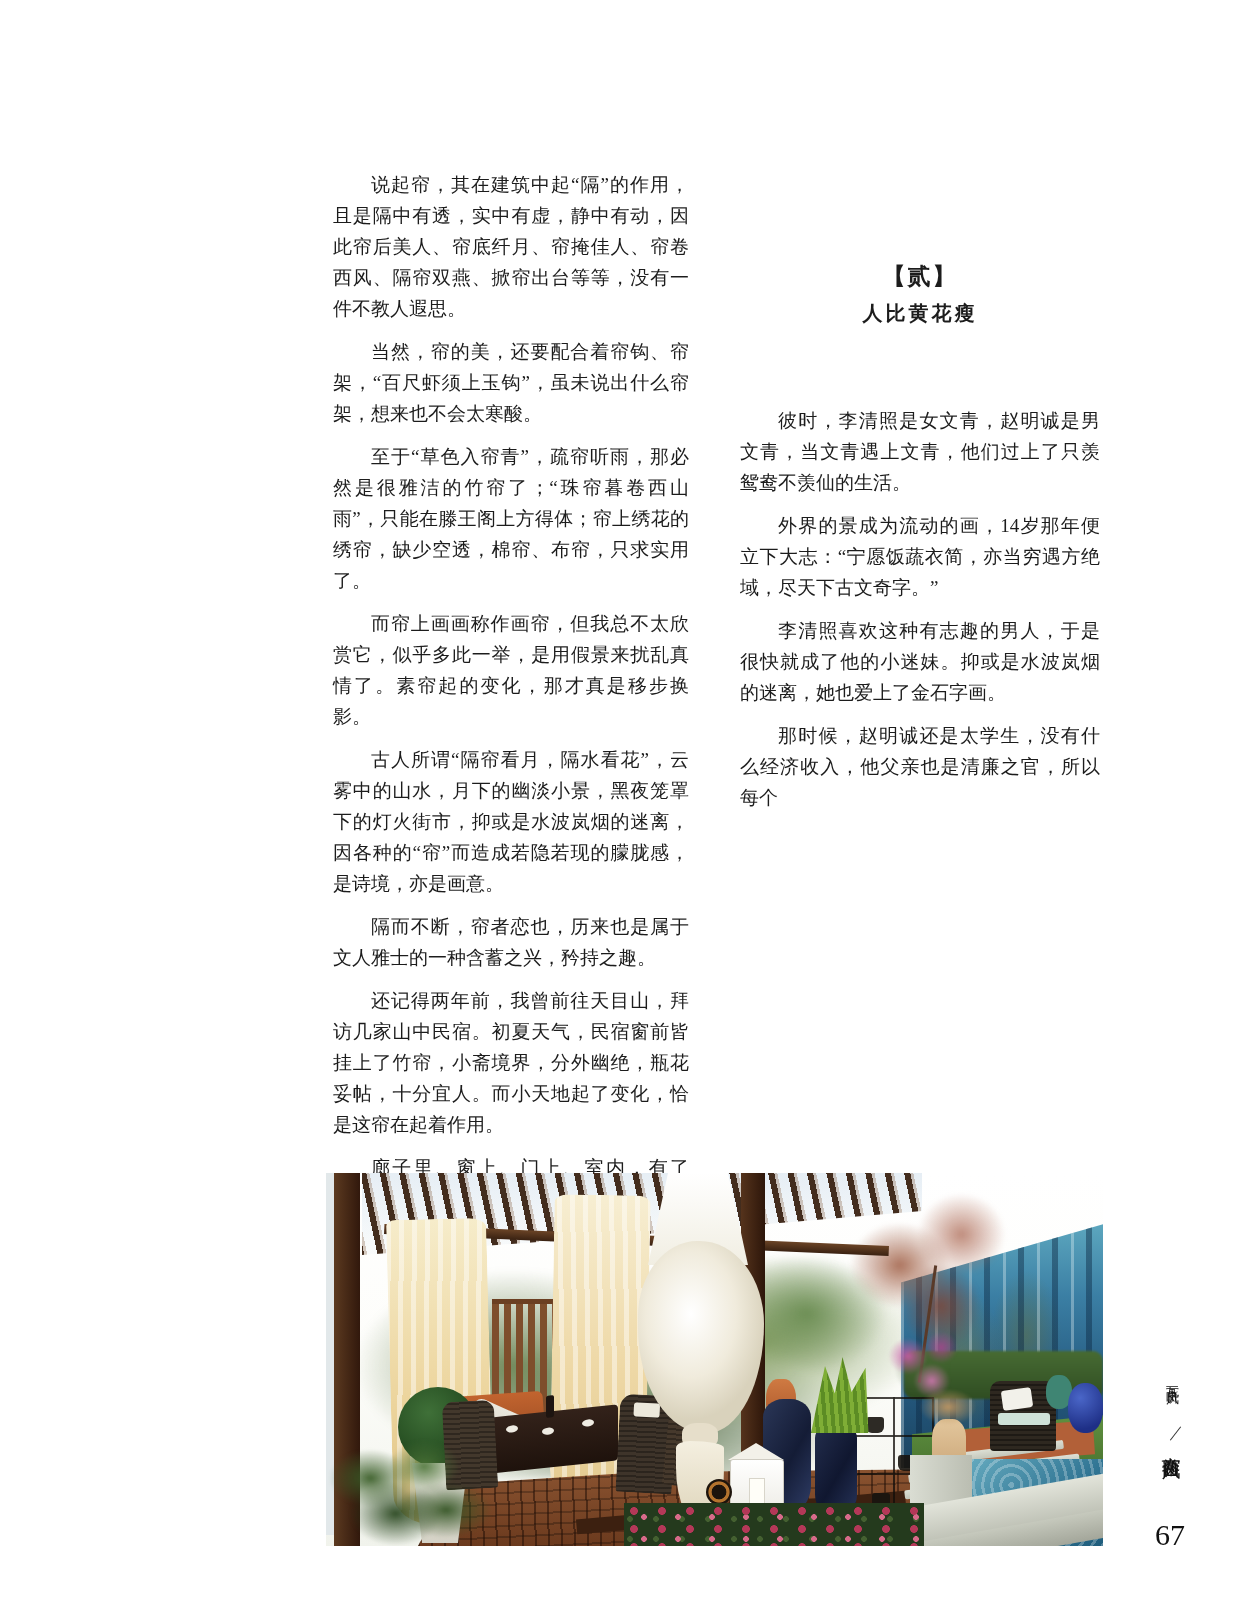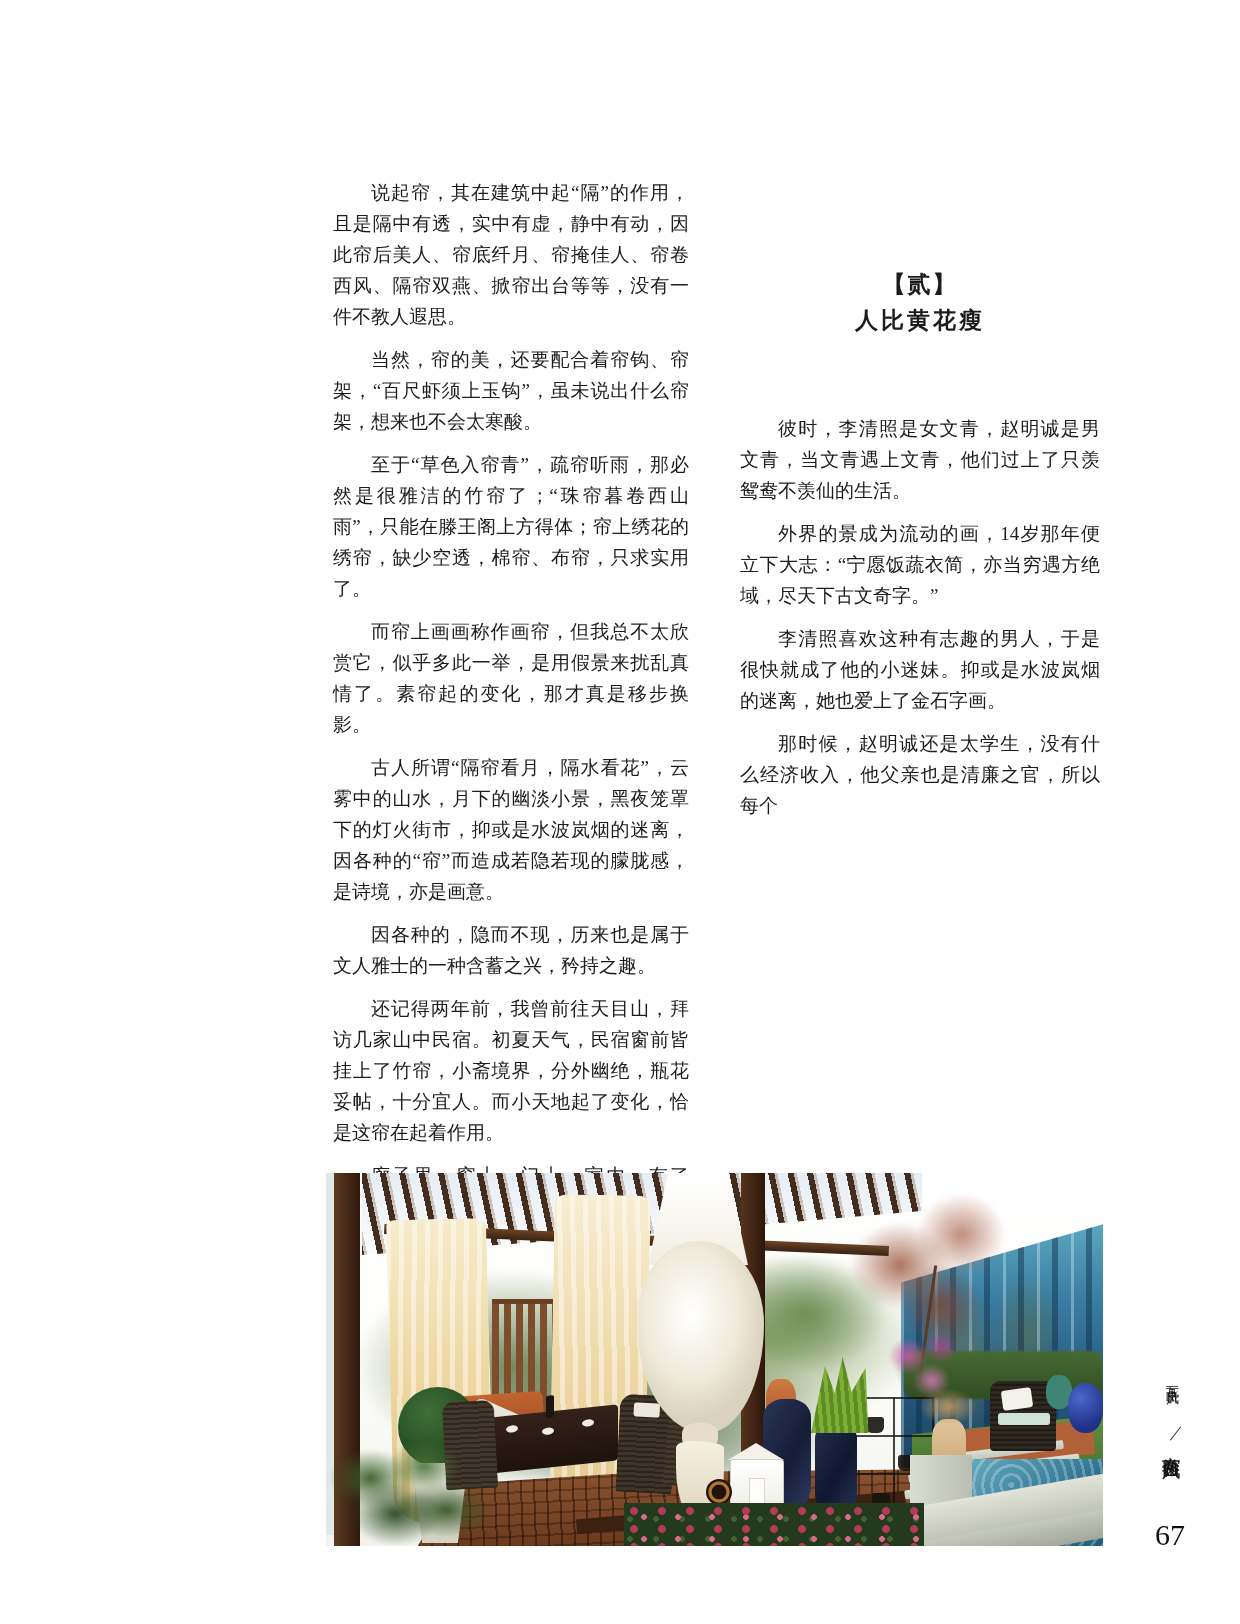--- a/index.html
+++ b/index.html
@@ -3,28 +3,28 @@
 <meta charset="utf-8">
 <style>
   html,body{margin:0;padding:0;background:#e8e8e8;}
   .page{
     position:relative;width:1240px;height:1624px;margin:0 auto;
     background:#ffffff;overflow:hidden;
     font-family:"Liberation Serif","DejaVu Serif",serif;
     color:#1c1c1c;
   }
   
-  .col{position:absolute;top:177px;font-size:19px;line-height:31px;text-align:justify;}
+  .col{position:absolute;top:169px;font-size:19px;line-height:31px;text-align:justify;}
   .col-left{left:333px;width:356px;}
   .col-right{left:740px;width:360px;}
   .col p{margin:0 0 12px 0;text-indent:2em;}
   .col p.no-indent{text-indent:0;}
   .sec-heading{margin:90px 0 74px 0;text-align:center;font-weight:bold;}
   .sec-heading .sec-num{font-size:23px;line-height:36px;letter-spacing:2px;}
-  .sec-heading .sec-title{font-size:23px;line-height:36px;letter-spacing:3px;}
+  .sec-heading .sec-title{font-size:20px;line-height:36px;letter-spacing:3px;}
   
   .side-small{
     position:absolute;left:1163px;top:1376px;
     writing-mode:vertical-rl;font-size:13px;letter-spacing:2px;color:#111;
   }
   .side-slash{position:absolute;left:1168px;top:1425px;width:14px;height:15px;}
   .side-slash span{display:block;width:1px;height:17px;background:#333;transform:rotate(38deg);margin:0 auto;}
   .side-large{
     position:absolute;left:1158px;top:1441px;
     writing-mode:vertical-rl;font-size:19px;letter-spacing:2px;color:#111;
@@ -197,21 +197,21 @@
 <body>
 
 <div class="page">
 
   <div class="col col-left">
     <p>说起帘，其在建筑中起“隔”的作用，且是隔中有透，实中有虚，静中有动，因此帘后美人、帘底纤月、帘掩佳人、帘卷西风、隔帘双燕、掀帘出台等等，没有一件不教人遐思。</p>
     <p>当然，帘的美，还要配合着帘钩、帘架，“百尺虾须上玉钩”，虽未说出什么帘架，想来也不会太寒酸。</p>
     <p>至于“草色入帘青”，疏帘听雨，那必然是很雅洁的竹帘了；“珠帘暮卷西山雨”，只能在滕王阁上方得体；帘上绣花的绣帘，缺少空透，棉帘、布帘，只求实用了。</p>
     <p>而帘上画画称作画帘，但我总不太欣赏它，似乎多此一举，是用假景来扰乱真情了。素帘起的变化，那才真是移步换影。</p>
     <p>古人所谓“隔帘看月，隔水看花”，云雾中的山水，月下的幽淡小景，黑夜笼罩下的灯火街市，抑或是水波岚烟的迷离，因各种的“帘”而造成若隐若现的朦胧感，是诗境，亦是画意。</p>
-    <p>因各种的，隐而不现，历来也是属于文人雅士的一种含蓄之兴，矜持之趣。</p>
+    <p>隔而不断，帘者恋也，历来也是属于文人雅士的一种含蓄之兴，矜持之趣。</p>
     <p>还记得两年前，我曾前往天目山，拜访几家山中民宿。初夏天气，民宿窗前皆挂上了竹帘，小斋境界，分外幽绝，瓶花妥帖，十分宜人。而小天地起了变化，恰是这帘在起着作用。</p>
     <p>廊子里、窗上、门上、室内，有了帘，</p>
   </div>
 
   <div class="col col-right">
 
     <div class="sec-heading">
       <div class="sec-num">【贰】</div>
       <div class="sec-title">人比黄花瘦</div>
     </div>

